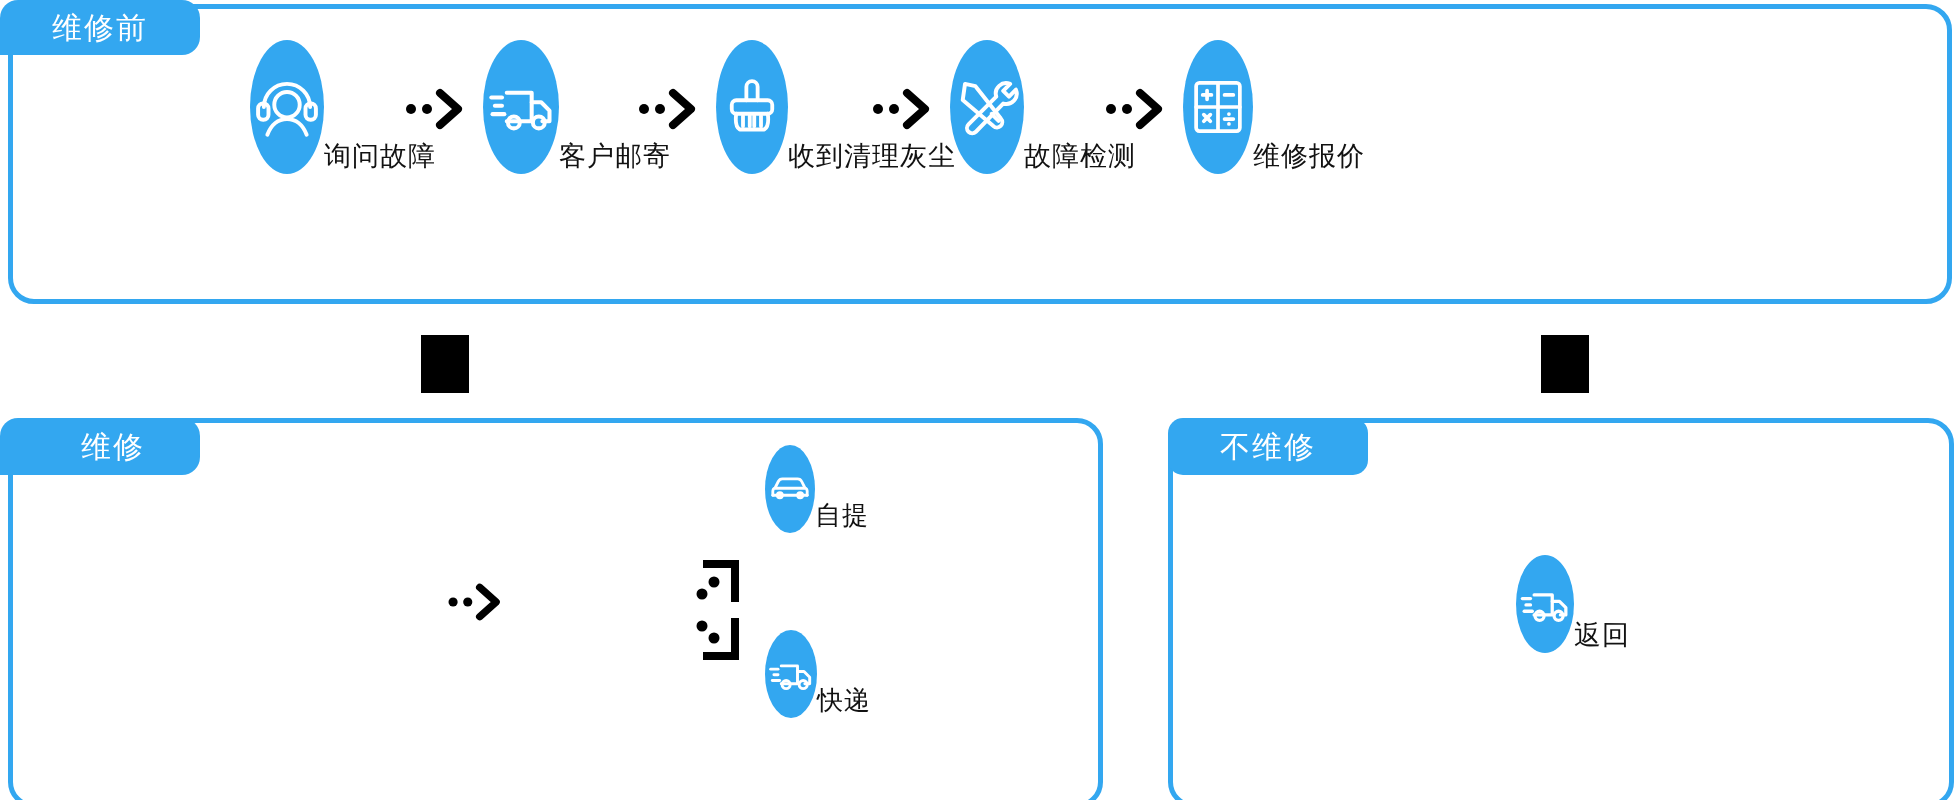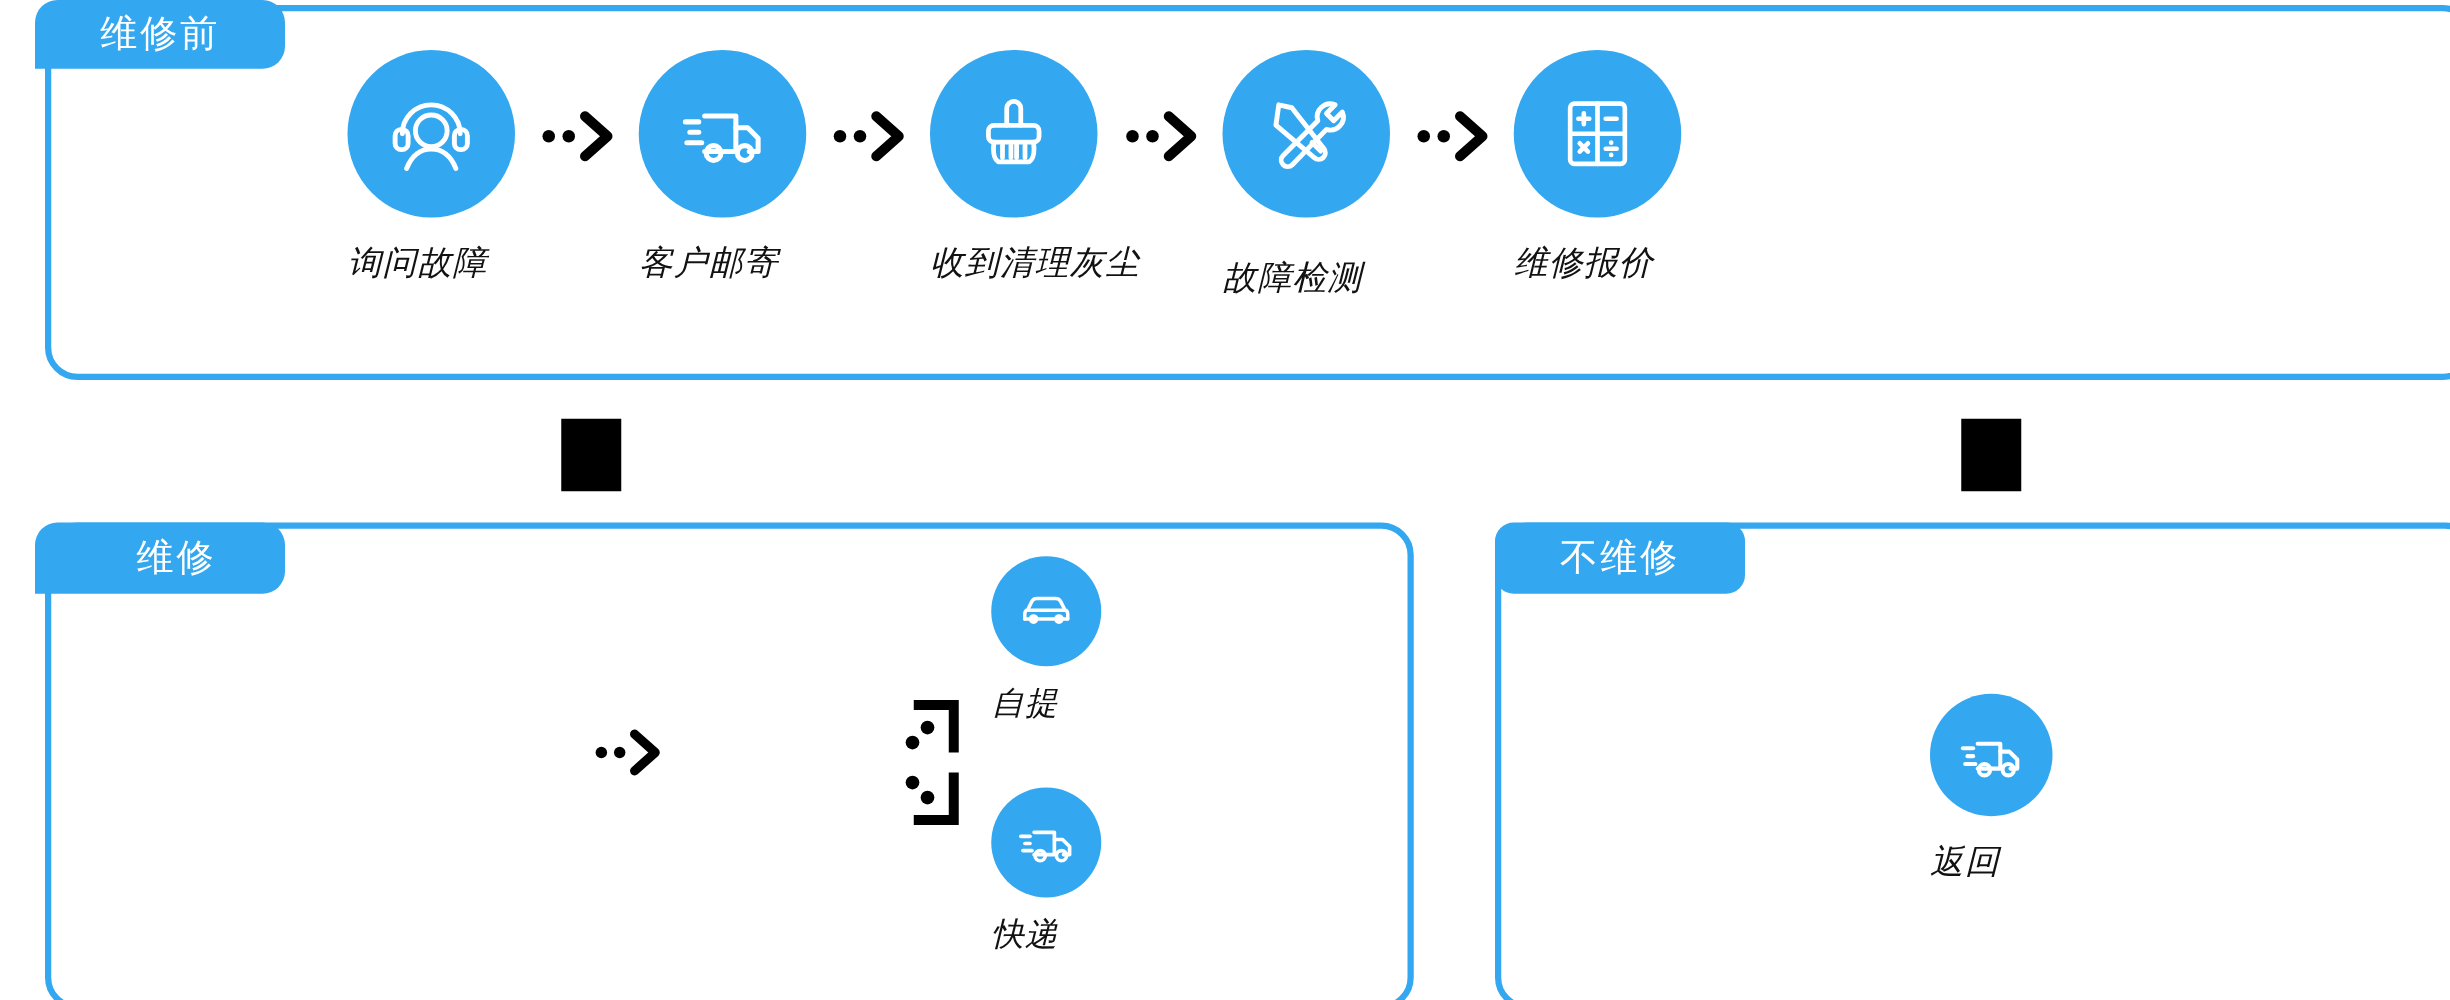--- a/index.html
+++ b/index.html
@@ -3,21 +3,21 @@
 <meta charset="utf-8">
 <style>
   html,body{margin:0;padding:0;}
   body{
     width:1960px;height:800px;
     background:#ffffff;
     font-family:"Liberation Sans","DejaVu Sans",sans-serif;
     overflow:hidden;
     position:relative;
   }
-  .stage{position:absolute;inset:0;margin-left:28px;}
+  .stage{position:absolute;inset:0;}
 
   
   .panel{
     position:absolute;
     border:5px solid #33a7f0;
     border-radius:26px;
     background:#ffffff;
     box-sizing:border-box;
   }
   #panel-top{left:8px;top:4px;width:1944px;height:300px;}
@@ -41,24 +41,23 @@
     white-space:nowrap;
   }
   #tab-top{left:0px;top:0px;width:200px;height:55px;}
   #tab-repair{left:0px;top:418px;width:200px;height:57px;padding-left:26px;}
   #tab-norepair{left:1168px;top:418px;width:200px;height:57px;border-radius:15px;}
 
   
   .node{
     position:absolute;
     display:flex;
-    flex-direction:column;
-    align-items:flex-start;
+    flex-direction:row;
+    align-items:flex-end;
     z-index:4;
-    font-style:italic;
   }
   .bubble{
     border-radius:50%;
     background:#33a7f0;
     display:flex;
     align-items:center;
     justify-content:center;
   }
   .bubble svg{display:block;}
   .node-label{
@@ -166,21 +165,21 @@
   </div>
 
   <div class="arrow" style="left:872px;top:85px;">
     <svg width="62" height="48" viewBox="0 0 62 48">
       <circle cx="6" cy="24" r="5" fill="#000000"></circle>
       <circle cx="22" cy="24" r="5" fill="#000000"></circle>
       <path d="M35 8 L53 24 L35 40" fill="none" stroke="#000000" stroke-width="8" stroke-linecap="round" stroke-linejoin="round"></path>
     </svg>
   </div>
 
-  <div class="node" style="left:950px;top:40px;width:134px;gap:12px;">
+  <div class="node" style="left:950px;top:40px;width:134px;">
     <div class="bubble" style="width:134px;height:134px;">
       <svg width="74" height="74" viewBox="0 0 64 64">
         <g fill="none" stroke="#ffffff" stroke-width="3.4" stroke-linecap="round" stroke-linejoin="round">
           <path d="M52 12a9 9 0 0 0-12 11L16 47a4.5 4.5 0 0 0 6.4 6.4L46 29a9 9 0 0 0 11-12l-6 6-5-5z"></path>
           <path d="M13 12l9 2 22 28a4.6 4.6 0 0 1-6.5 6.5L11 26z"></path>
           <path d="M36 38l6 6"></path>
         </g>
       </svg>
     </div>
     <div class="node-label">故障检测</div>

